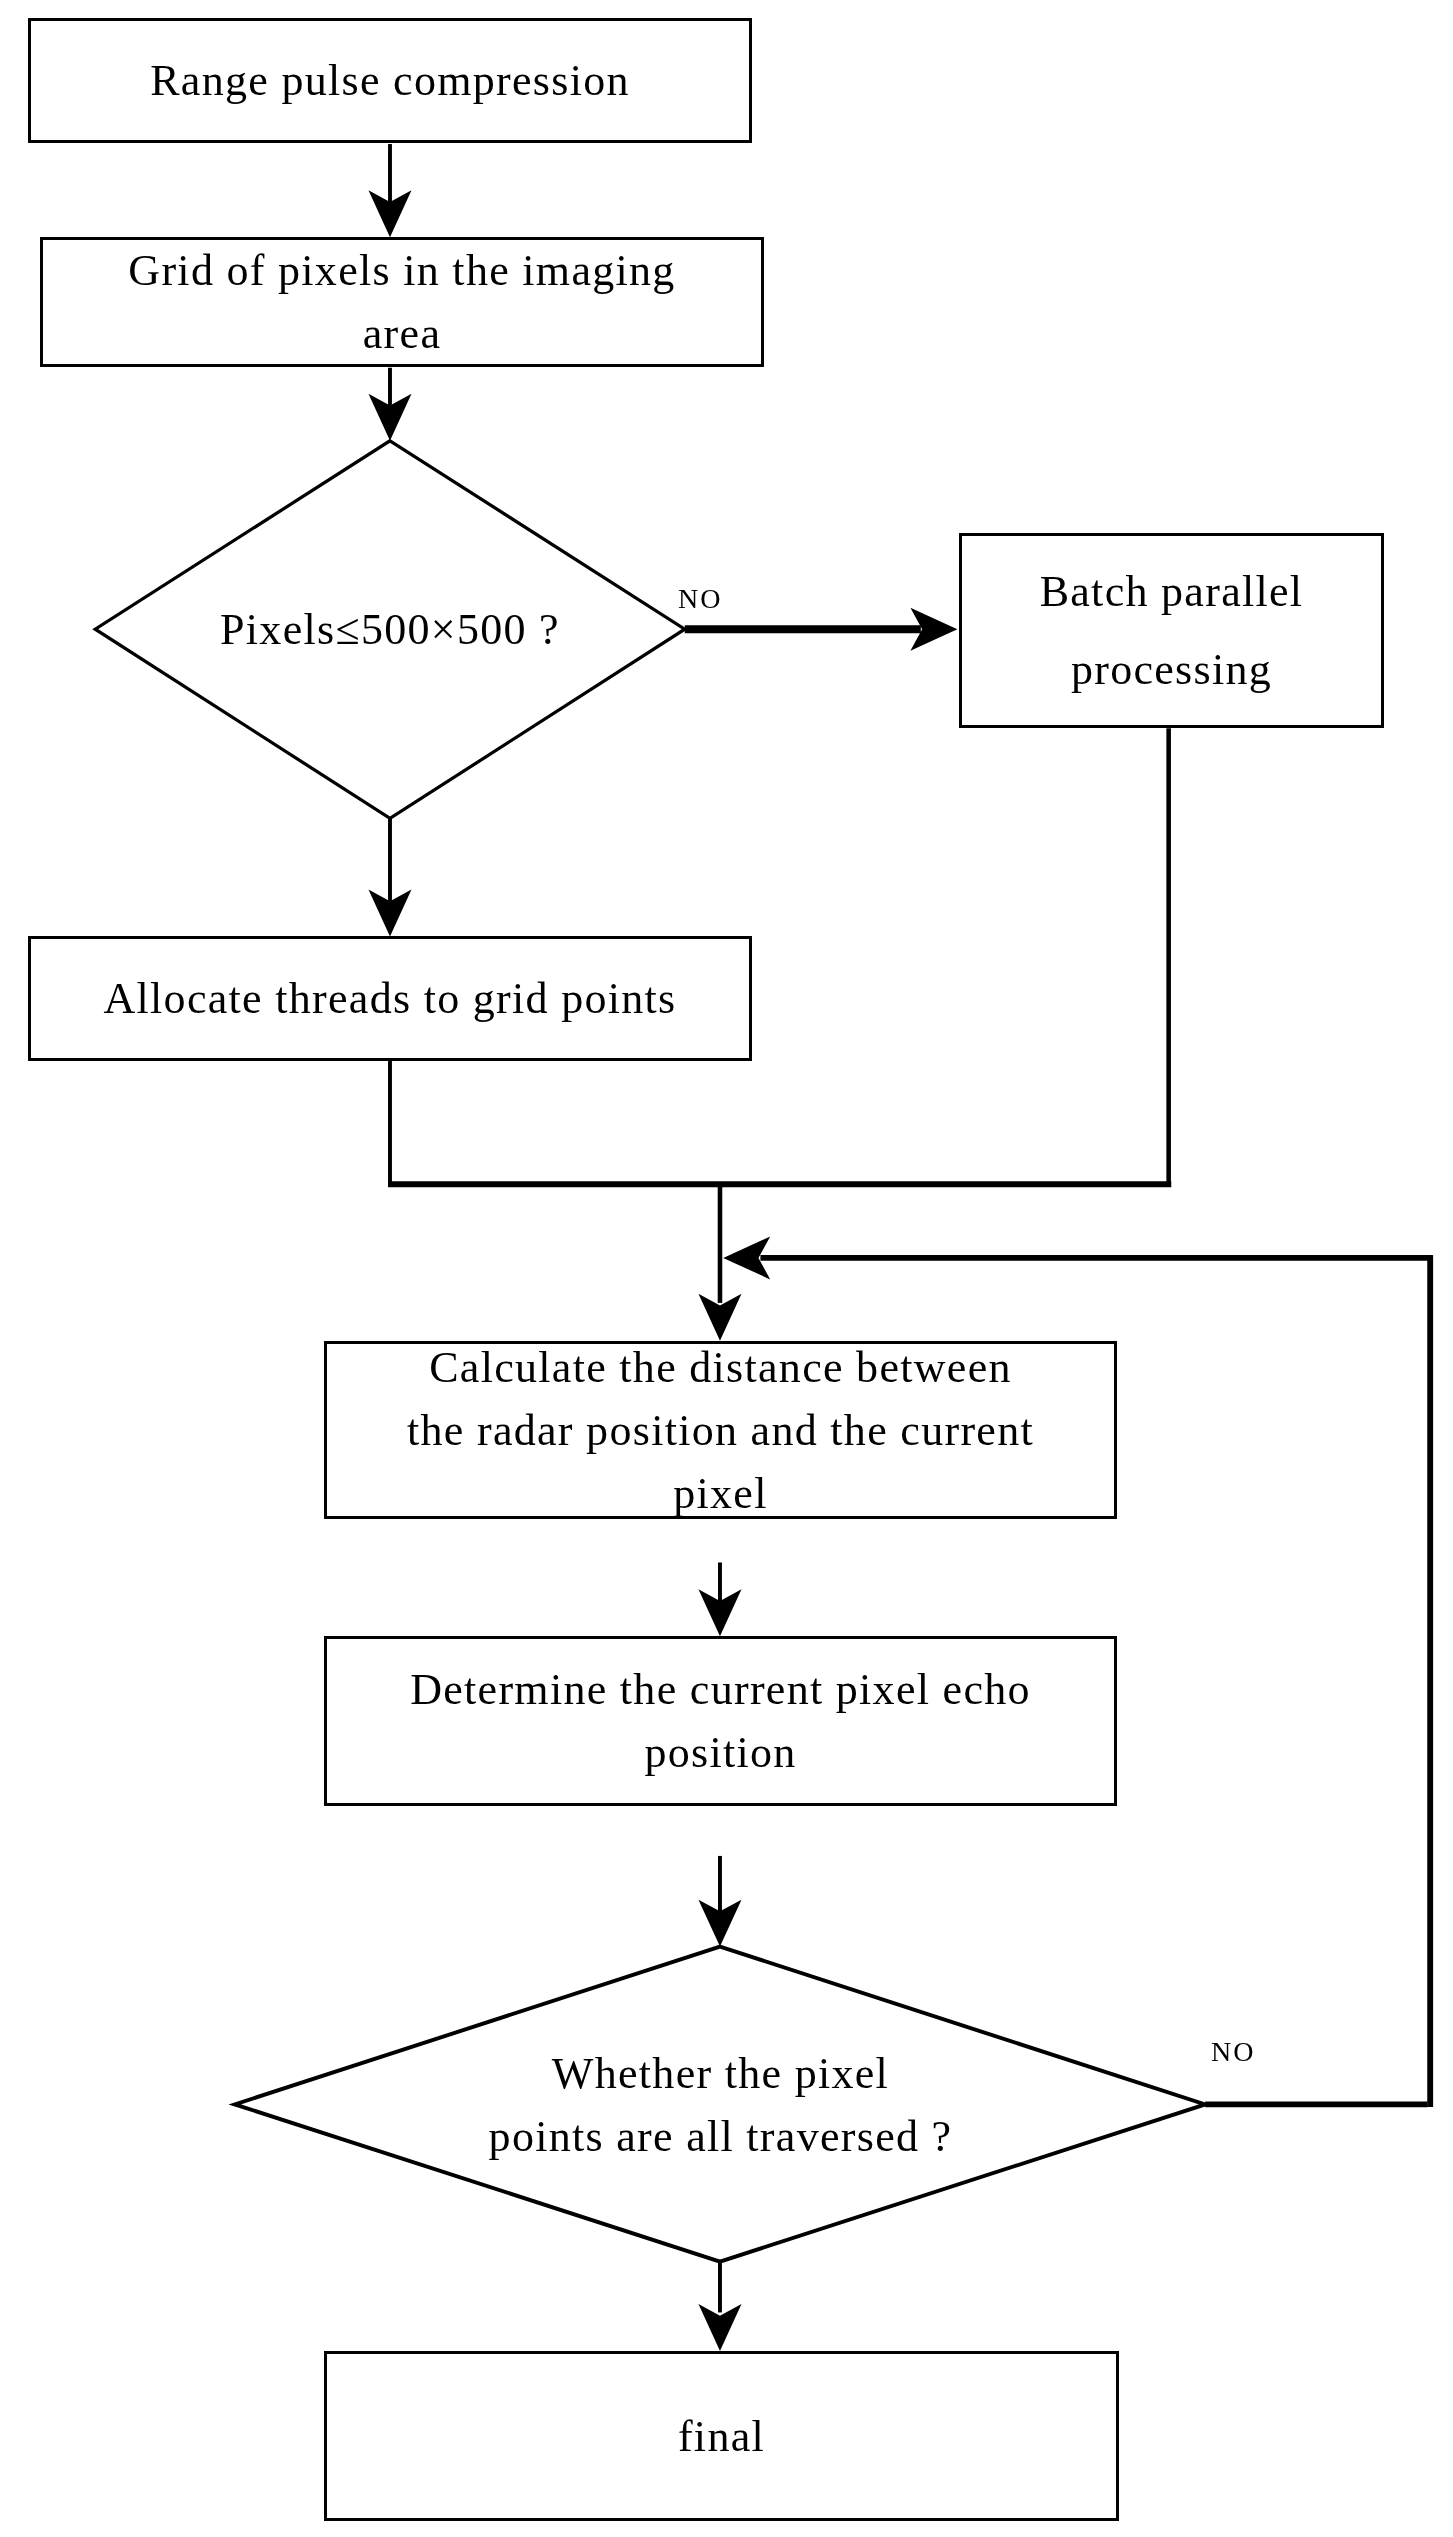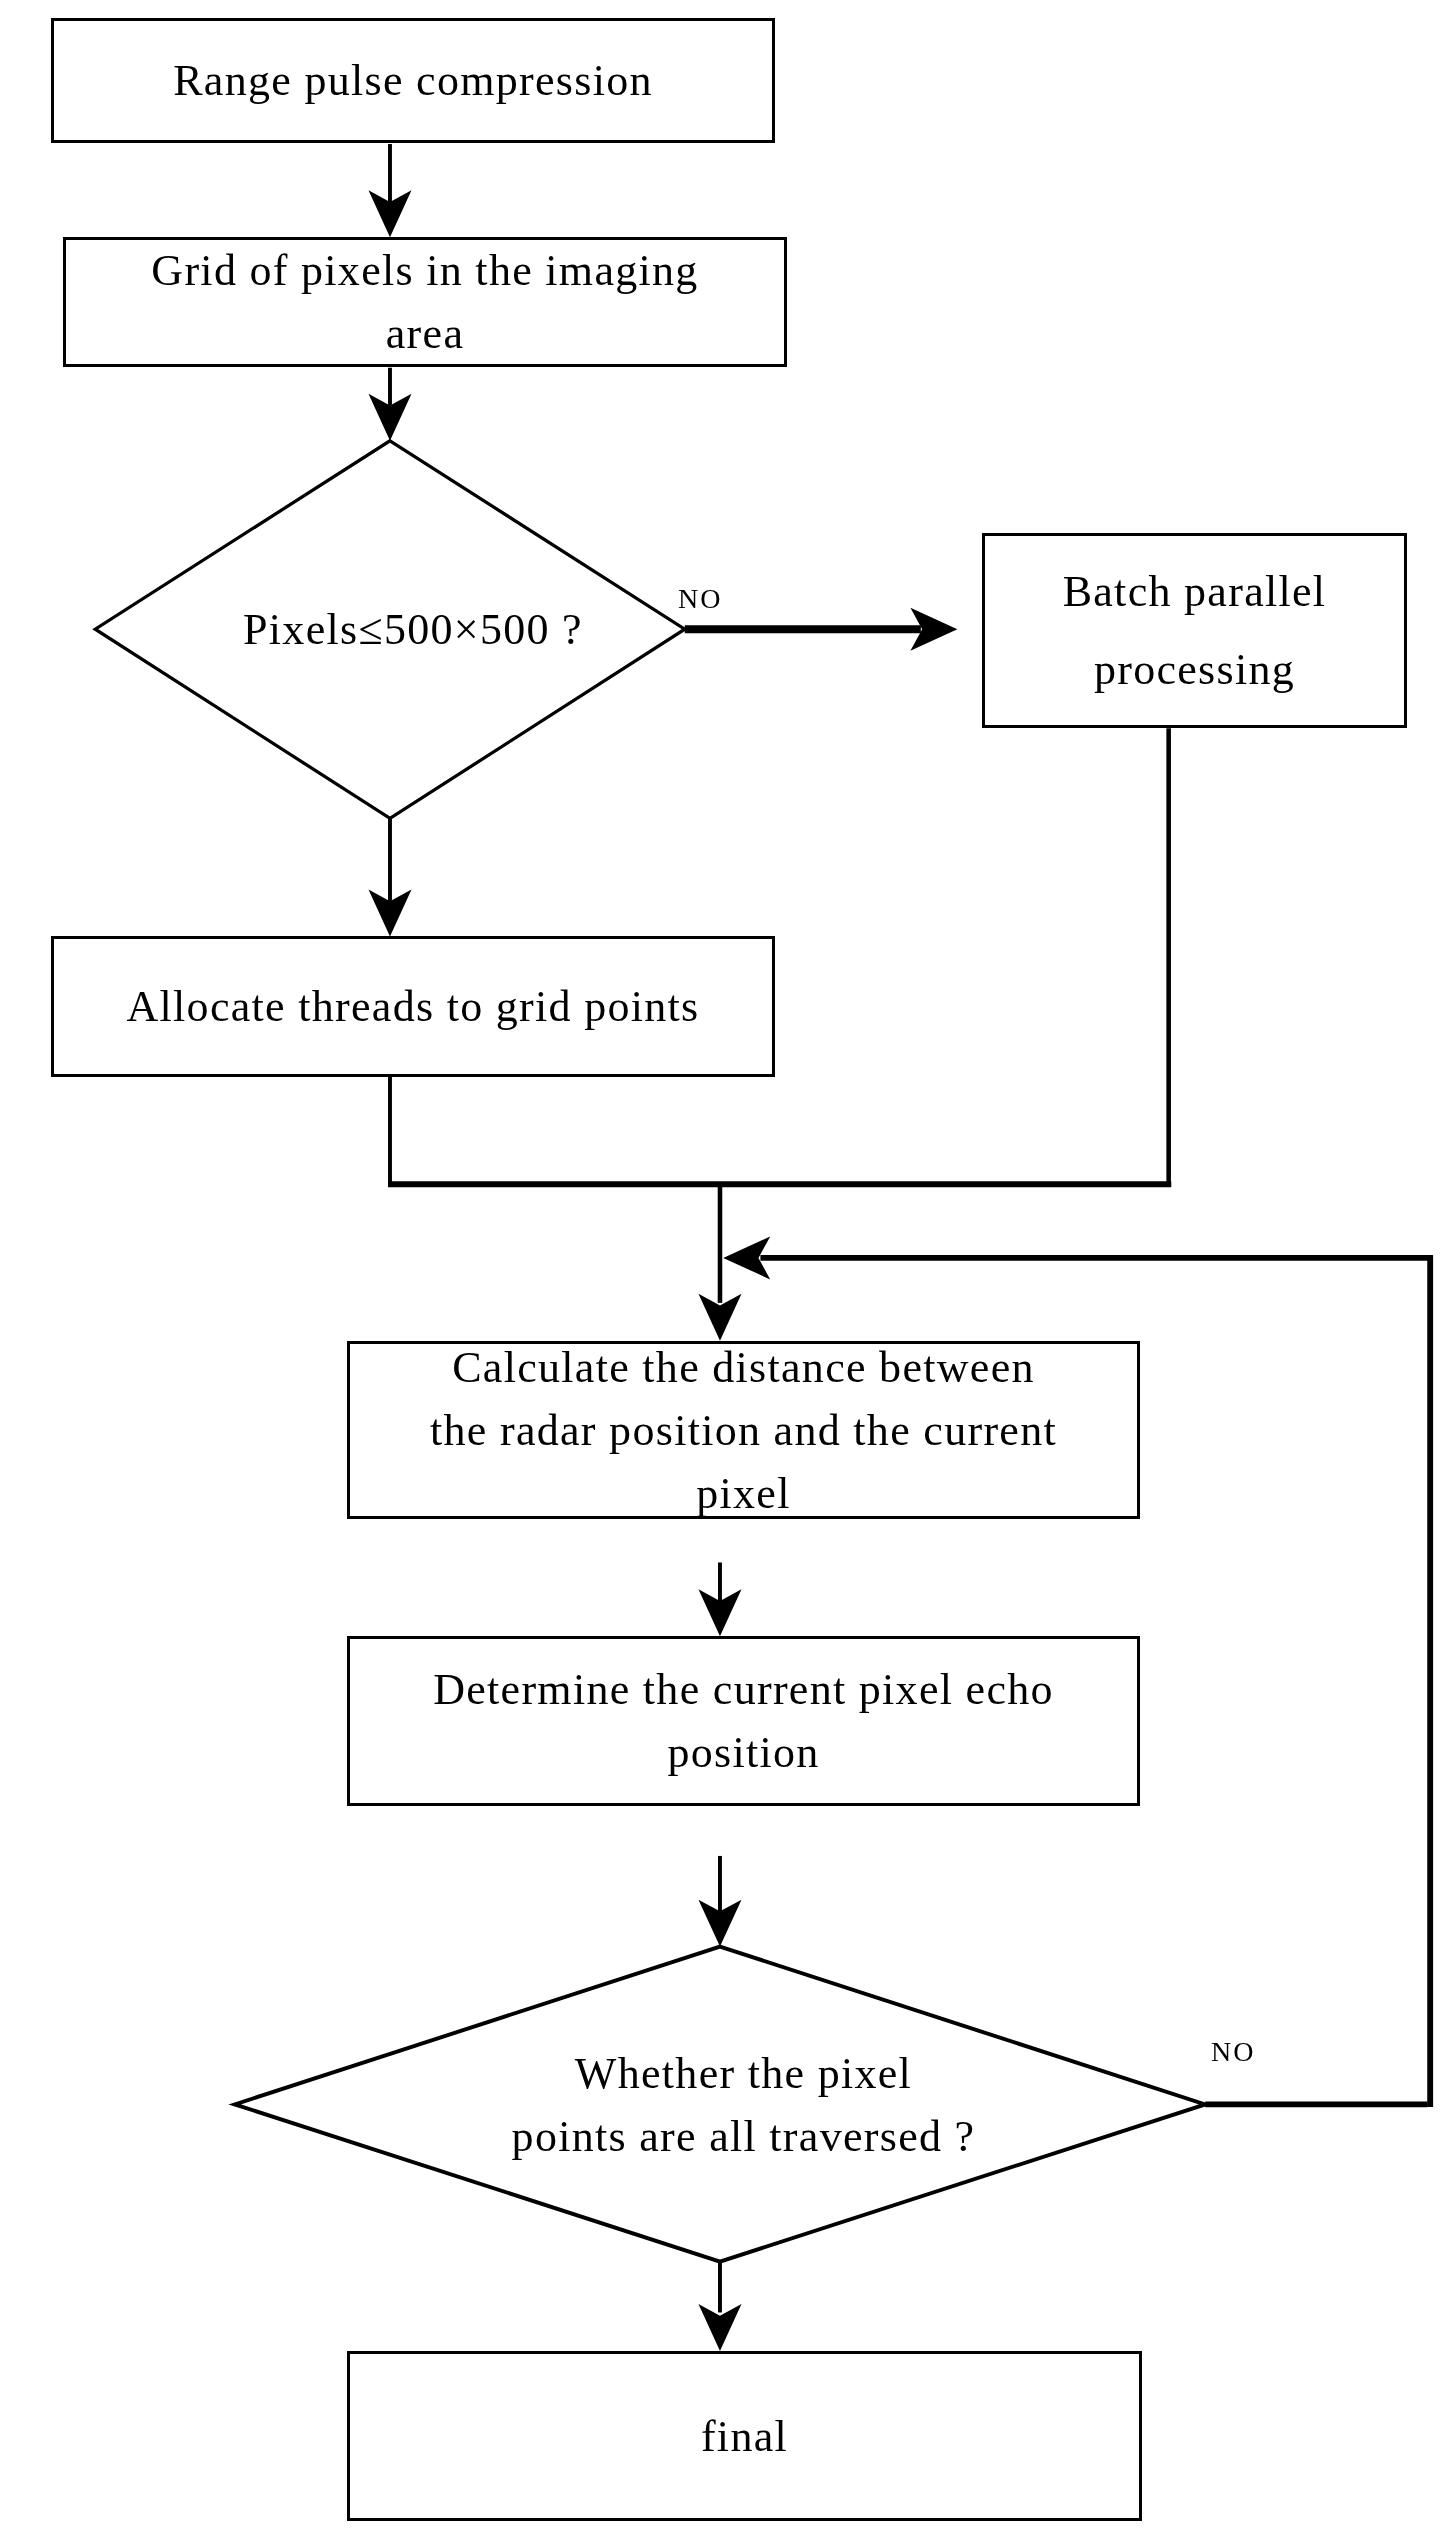--- a/index.html
+++ b/index.html
@@ -6,21 +6,21 @@
   html,body { margin:0; padding:0; background:var(--bg); }
   .canvas {
     position:relative; width:1453px; height:2538px;
     background:var(--bg); color:var(--line);
     font-family:"Liberation Serif", serif; overflow:hidden;
   }
   .layer { position:absolute; left:0; top:0; width:1453px; height:2538px; color:var(--line); }
   .node {
     position:absolute; display:flex; flex-direction:column;
     align-items:center; justify-content:center; text-align:left;
-    font-size:44px; line-height:63px; letter-spacing:1.3px; white-space:nowrap;margin-left:23px;
+    font-size:44px; line-height:63px; letter-spacing:1.3px; white-space:nowrap;
   }
   .process { border:3.3px solid var(--line); background:var(--bg); box-sizing:border-box; }
   .decision { background:transparent; }
   .edge-label {
     position:absolute; font-size:28px; line-height:43px; letter-spacing:2px;
   }
 </style>
 </head>
 <body>
 
@@ -81,21 +81,21 @@
     <div>Pixels≤500×500 ?</div>
   </div>
 
   <div class="edge-label" style="left:678px; top:577px;">NO</div>
 
   <div class="node process" style="left:959px; top:533px; width:425px; height:195px;gap:15px;">
     <div>Batch parallel</div>
     <div>processing</div>
   </div>
 
-  <div class="node process" style="left:28px; top:936px; width:724px; height:141px;">
+  <div class="node process" style="left:28px; top:936px; width:724px; height:125px;">
     <div>Allocate threads to grid points</div>
   </div>
 
   <div class="node process" style="left:324px; top:1341px; width:793px; height:178px;">
     <div>Calculate the distance between</div>
     <div>the radar position and the current</div>
     <div>pixel</div>
   </div>
 
   <div class="node process" style="left:324px; top:1636px; width:793px; height:170px;">

